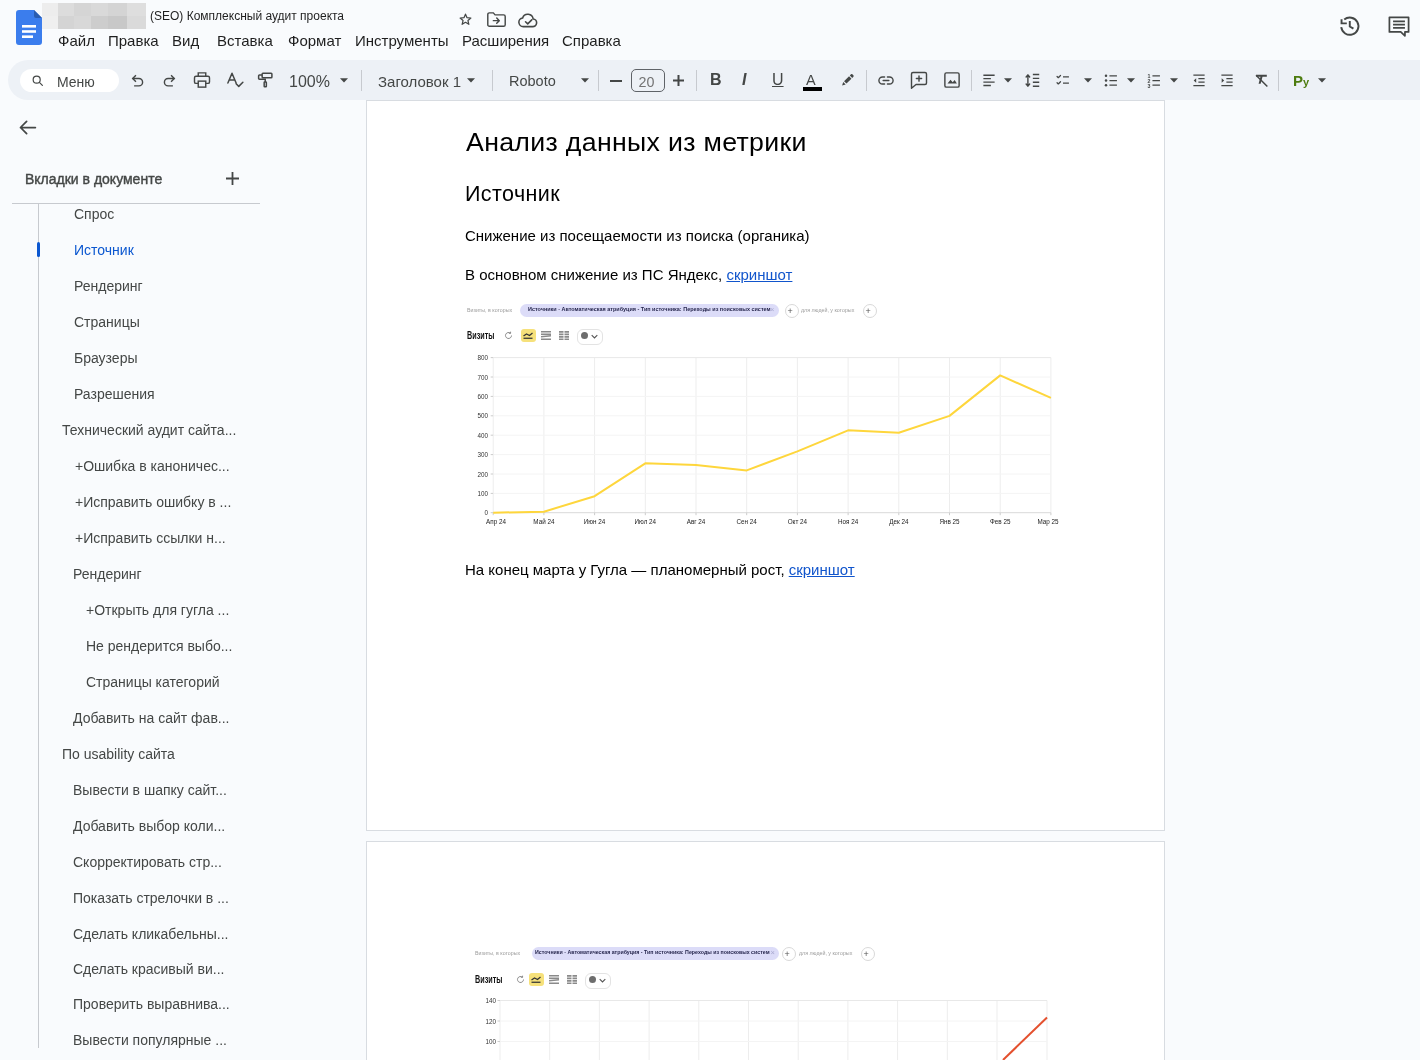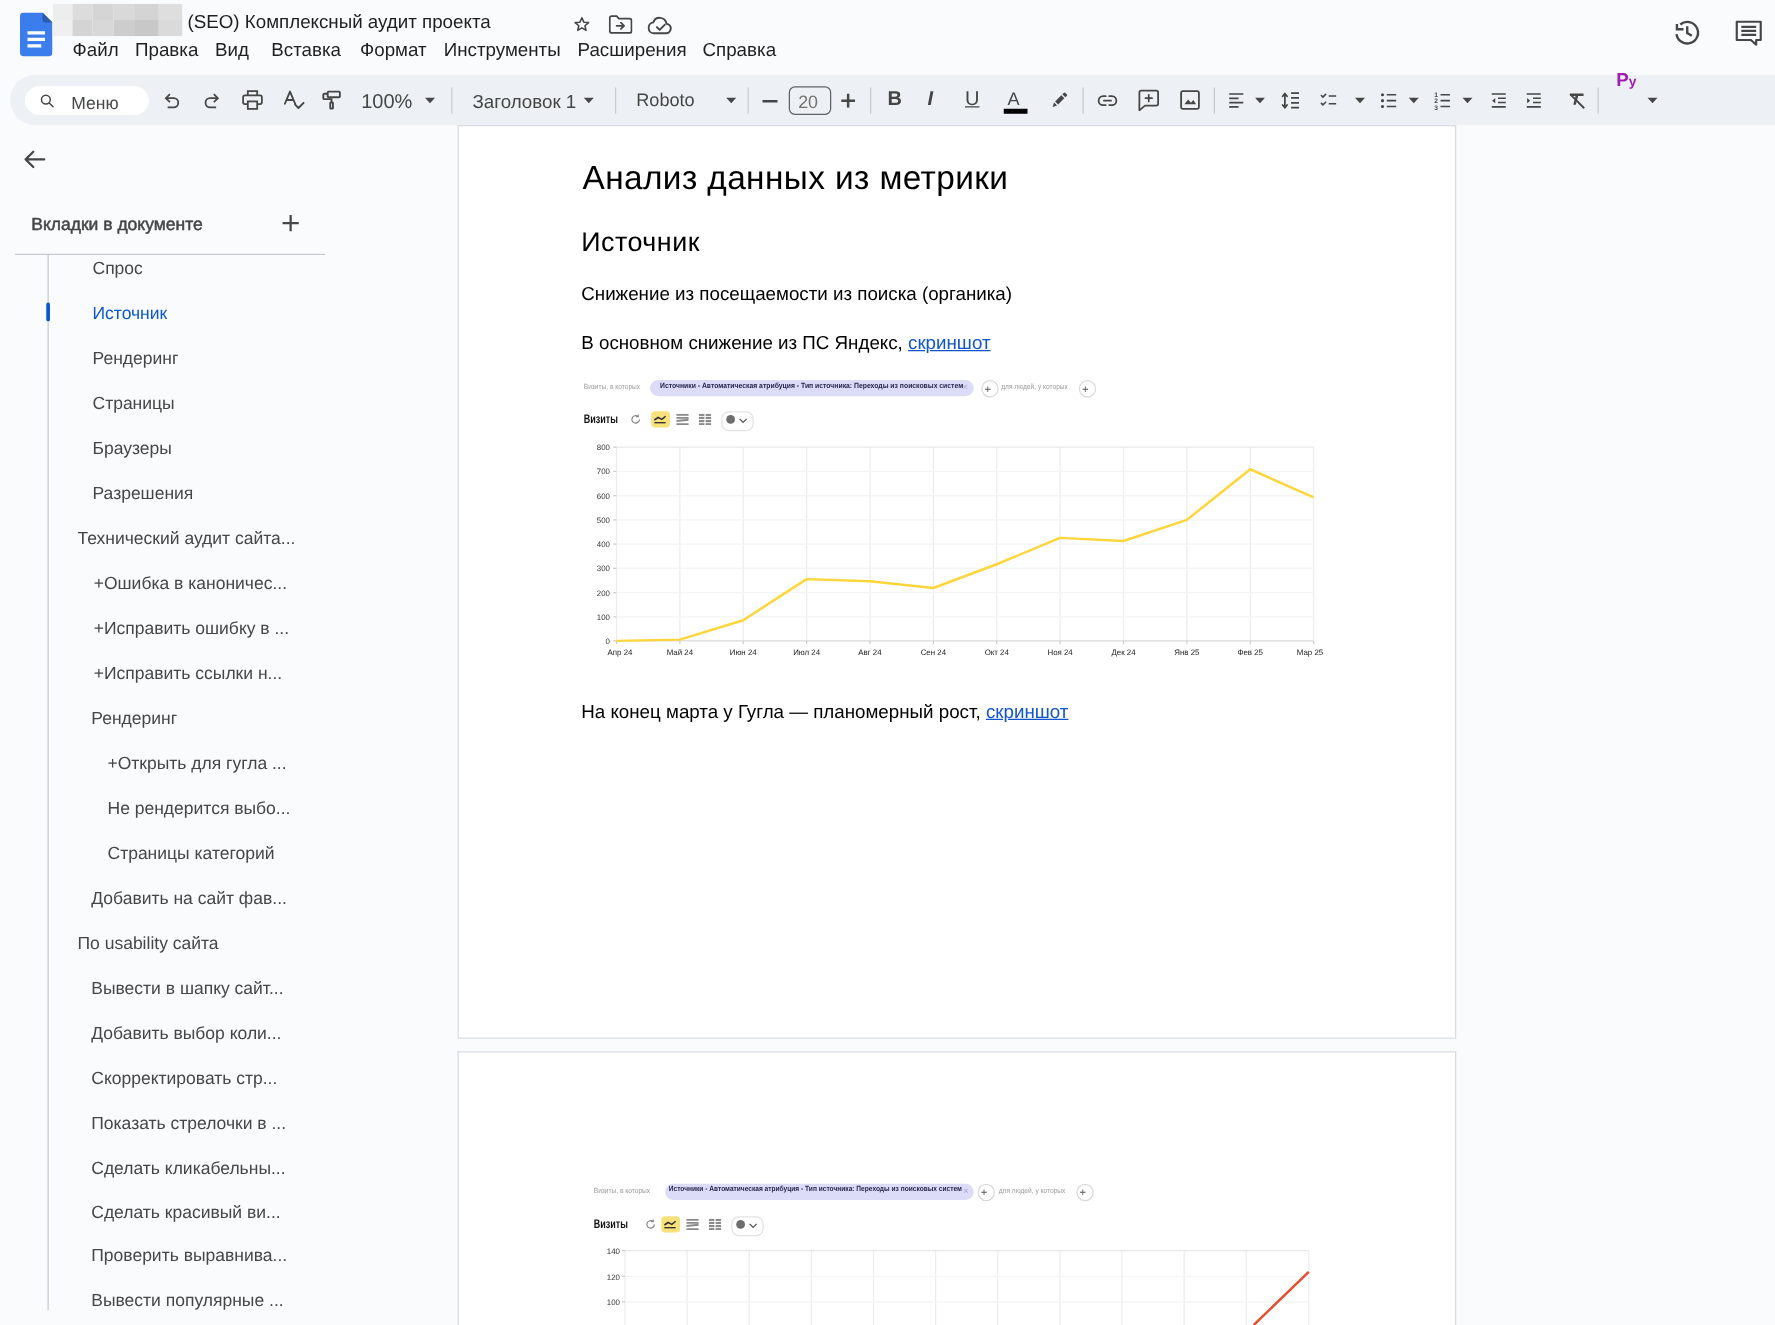--- a/index.html
+++ b/index.html
@@ -28,21 +28,21 @@
   <div class="abs" style="left:66px;top:0;width:19px;height:13px;background:#d4d4d4"></div>
   <div class="abs" style="left:85px;top:0;width:19px;height:13px;background:#dedede"></div>
   <div class="abs" style="left:0;top:13px;width:16px;height:13px;background:#efefef"></div>
   <div class="abs" style="left:16px;top:13px;width:16px;height:13px;background:#d4d4d4"></div>
   <div class="abs" style="left:32px;top:13px;width:17px;height:13px;background:#d8d8d8"></div>
   <div class="abs" style="left:49px;top:13px;width:17px;height:13px;background:#cdcdcd"></div>
   <div class="abs" style="left:66px;top:13px;width:19px;height:13px;background:#c8c8c8"></div>
   <div class="abs" style="left:85px;top:13px;width:19px;height:13px;background:#dadada"></div>
 </div>
 
-<div class="abs" style="left:150px;top:8.5px;font-size:15px;color:#1f1f1f;white-space:nowrap">(SEO) Комплексный аудит проекта</div>
+<div class="abs" style="left:150px;top:8.5px;font-size:12px;color:#1f1f1f;white-space:nowrap">(SEO) Комплексный аудит проекта</div>
 
 <svg class="abs" style="left:458px;top:12px" width="15" height="15" viewBox="0 0 24 24" fill="none" stroke="#444746" stroke-width="2">
   <path d="M12 3.5 l2.47 5.66 6.13.53 -4.65 4.03 1.39 5.99 L12 16.5 l-5.34 3.21 1.39-5.99 -4.65-4.03 6.13-.53 z" stroke-linejoin="round"></path>
 </svg>
 
 <svg class="abs" style="left:487px;top:12px" width="19" height="16" viewBox="0 0 24 20" fill="none" stroke="#444746" stroke-width="1.8">
   <path d="M1 3 a2 2 0 0 1 2 -2 h5 l2.2 2.5 H21 a2 2 0 0 1 2 2 V16 a2 2 0 0 1 -2 2 H3 a2 2 0 0 1 -2 -2 z"></path>
   <path d="M8 10.8 h7 M12.3 7.6 l3.2 3.2 -3.2 3.2" stroke-linecap="round" stroke-linejoin="round"></path>
 </svg>
 
@@ -217,21 +217,21 @@
   <path d="M3.5 8.5 v7 L7.5 12 z" fill="#444746" stroke="none"></path>
 </svg>
 
 <svg class="abs" style="left:1253px;top:72px" width="17" height="17" viewBox="0 0 24 24" fill="#444746">
   <path d="M4.5 4 h15 v2.8 h-6.1 l-2.6 9.8 h-2.9 l2.6 -9.8 h-6 z"></path>
   <path d="M4.3 4.6 L20.3 20.6" stroke="#444746" stroke-width="2.1"></path>
 </svg>
 
 <div class="abs" style="left:1278px;top:70px;width:1px;height:21px;background:#c7cacf"></div>
 
-<div class="abs" style="left:1293px;top:56px;font-size:15px;font-weight:bold;color:#a21caf">P<span style="font-size:11px">у</span></div>
+<div class="abs" style="left:1293px;top:72px;font-size:15px;font-weight:bold;color:#4d7c0f">P<span style="font-size:11px">у</span></div>
 <svg class="abs" style="left:1317px;top:77px" width="10" height="7" viewBox="0 0 10 7">
     <path d="M1 1.2 L5 5.6 L9 1.2 z" fill="#444746"></path>
   </svg>
 
 <svg class="abs" style="left:17px;top:117px" width="21" height="21" viewBox="0 0 24 24" fill="none" stroke="#444746" stroke-width="2">
   <path d="M21 12 H4 M11 5 l-7 7 7 7" stroke-linecap="round" stroke-linejoin="round"></path>
 </svg>
 
 <div class="abs" style="left:25px;top:171px;font-size:14px;color:#444746;-webkit-text-stroke:0.4px #444746">Вкладки в документе</div>
 <svg class="abs" style="left:224px;top:170px" width="17" height="17" viewBox="0 0 17 17">

